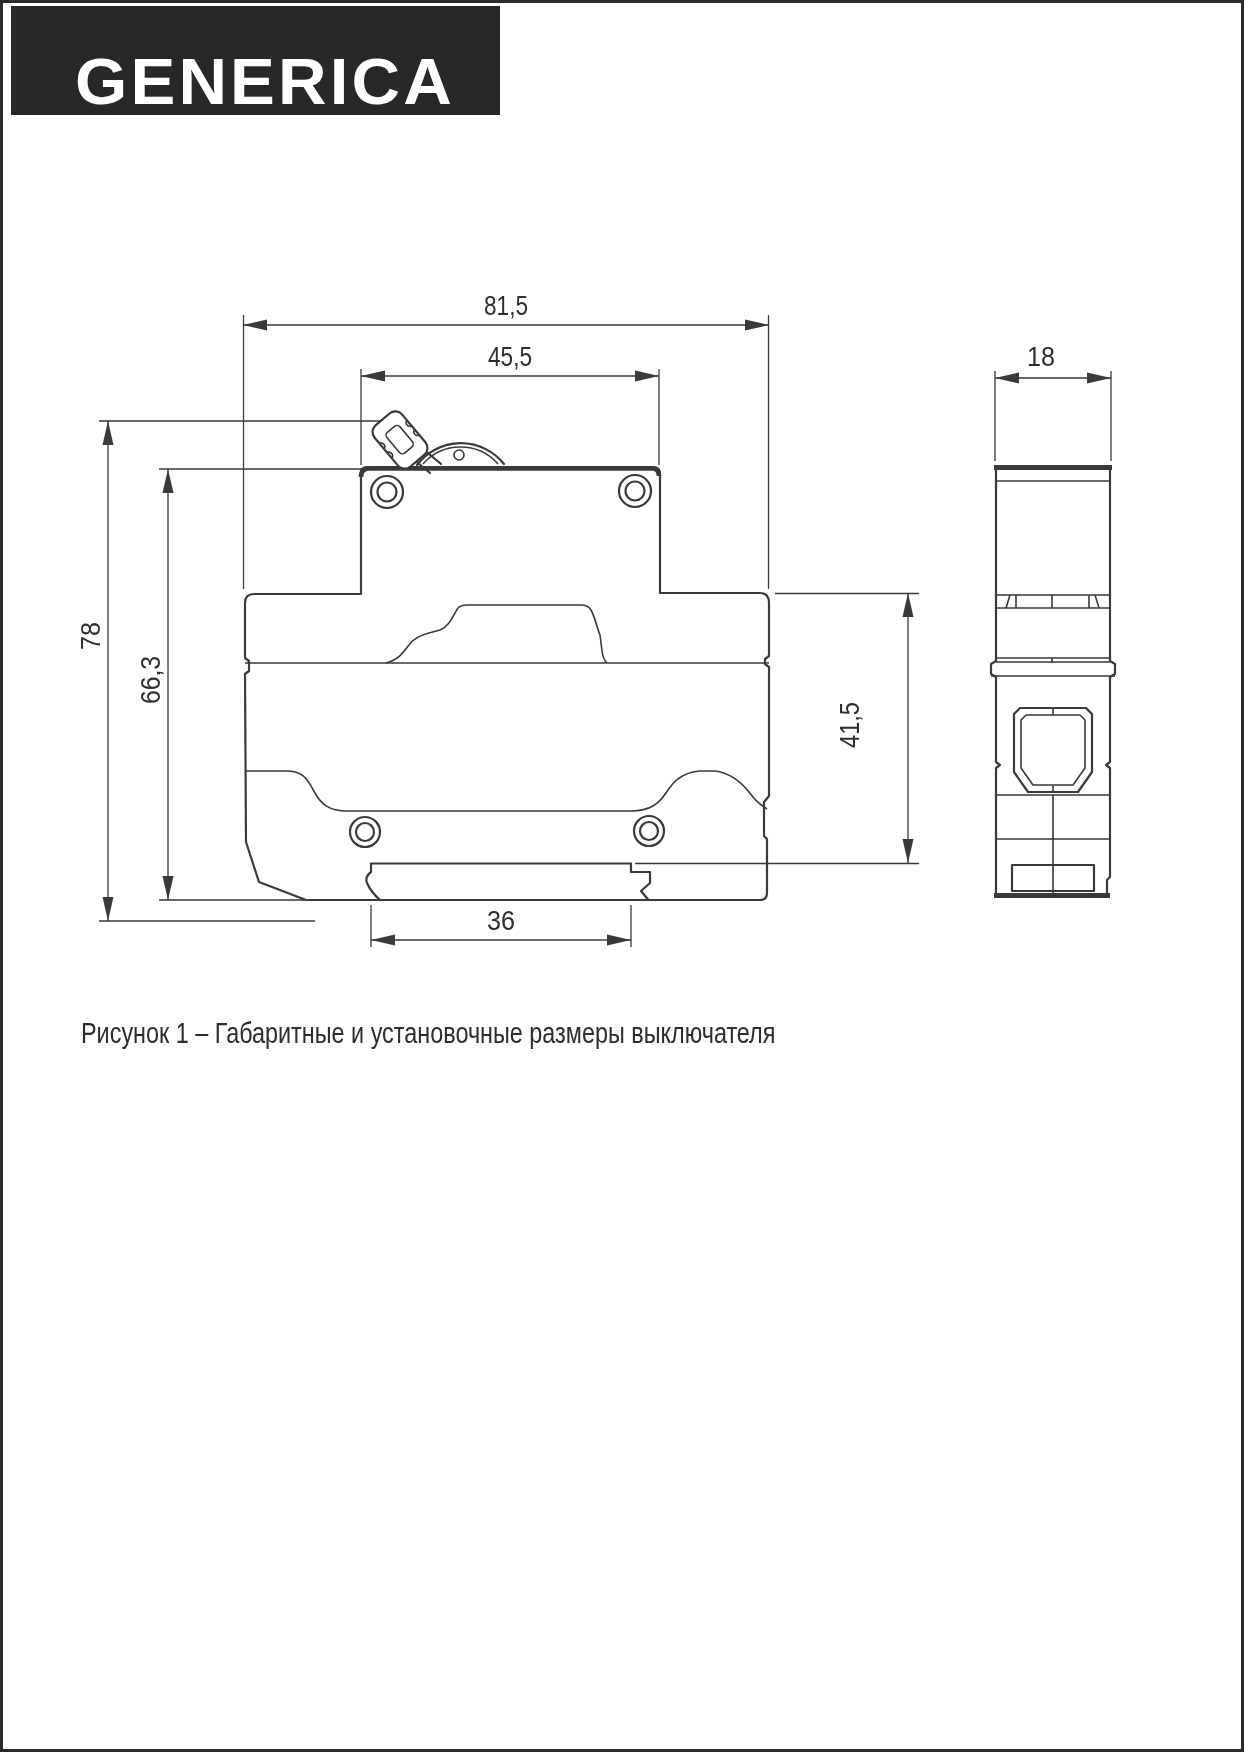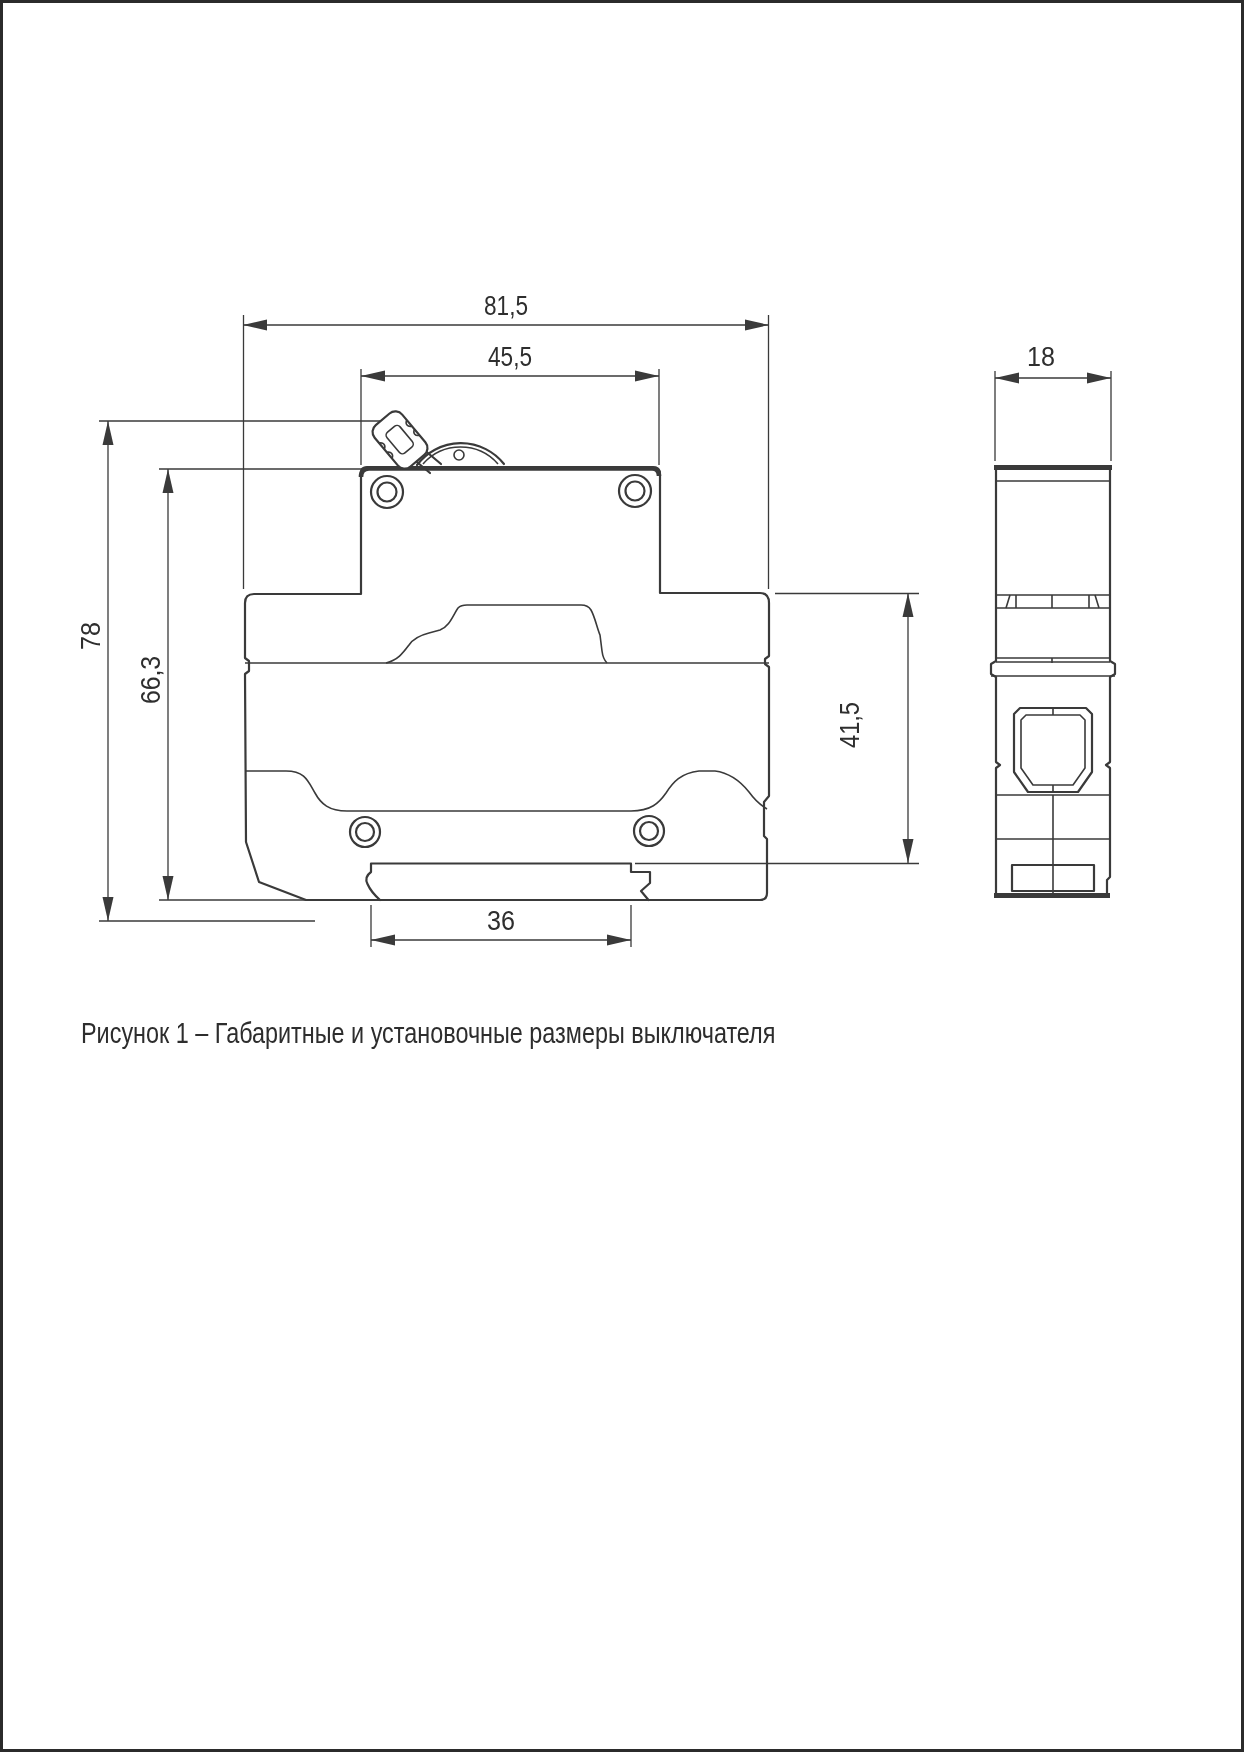--- a/index.html
+++ b/index.html
@@ -33,20 +33,23 @@
   .arrow{fill:var(--line,#3a3a3a);stroke:none;}
   .dimtext{fill:#2e2e2e;font-family:"Liberation Sans",sans-serif;font-size:28px;}
   .whitefill{fill:#ffffff;stroke:var(--line,#3a3a3a);stroke-width:2.2;stroke-linejoin:round;}
   .band{fill:var(--line,#3a3a3a);stroke:none;}
 </style>
 </head>
 <body>
 
 <div class="page">
 
+  <div class="banner">
+    <div class="logo">GENERICA</div>
+  </div>
 
   <svg width="1244" height="1752" viewBox="0 0 1244 1752">
 
     <g>
 
       <g>
         <path class="dim" d="M240.5,312 V586"></path>
         <path class="dim" d="M765.5,312 V586"></path>
         <path class="dim" d="M358,366 V462"></path>
         <path class="dim" d="M656,366 V462"></path>

